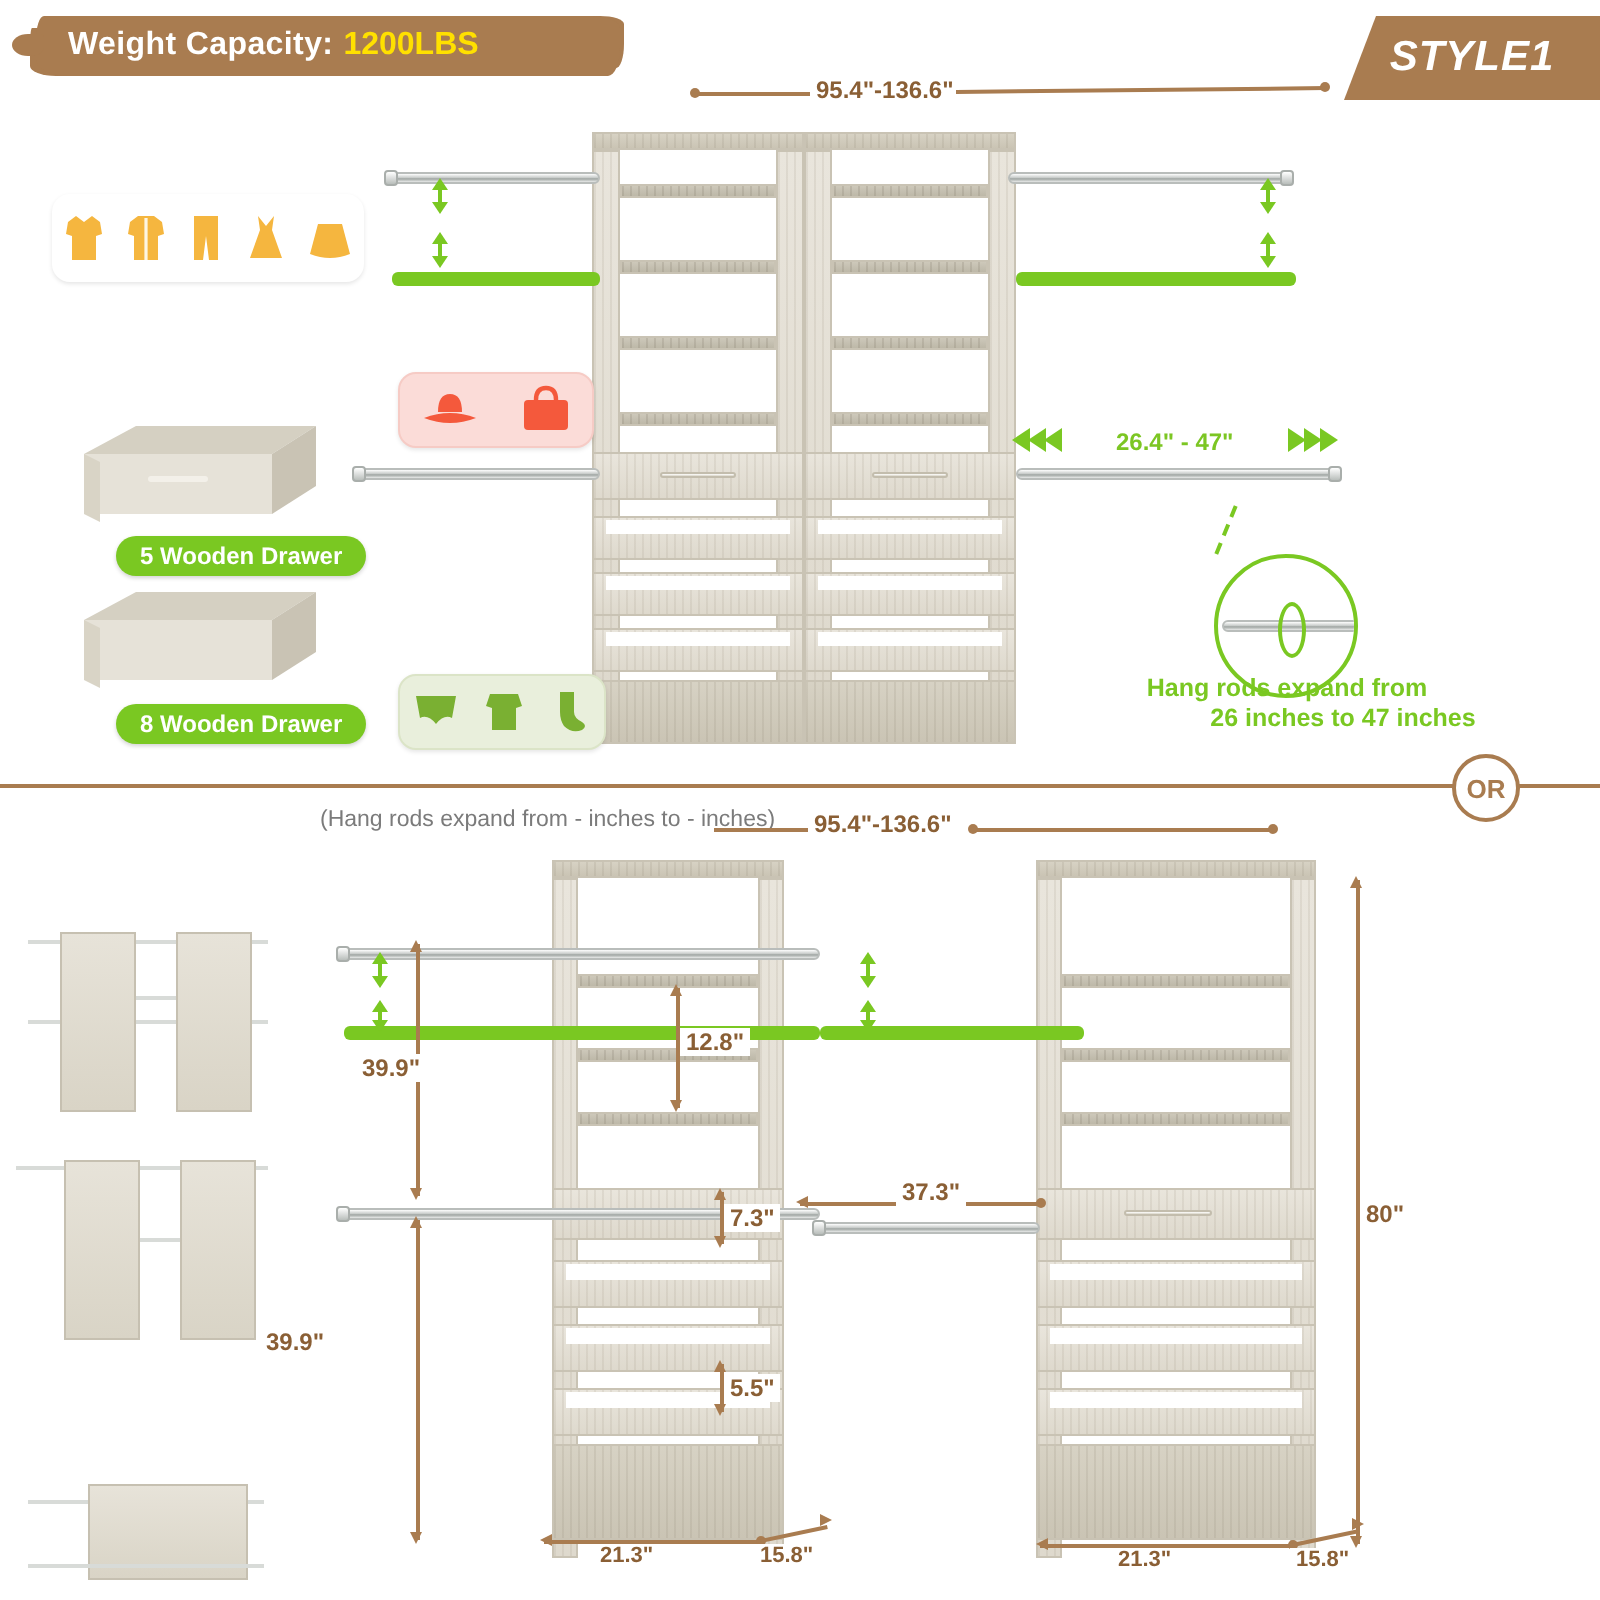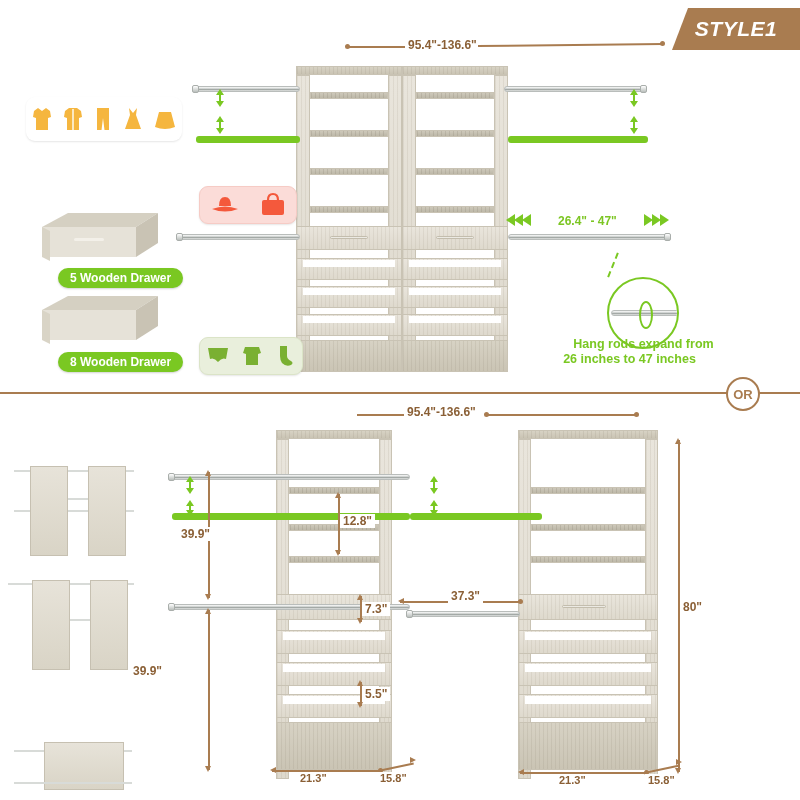--- a/index.html
+++ b/index.html
@@ -177,20 +177,24 @@
 
   .note-gray {
     position:absolute; color:#7b7b7b; font-size:11.5px; white-space:nowrap;
   }
 </style>
 </head>
 <body>
 
 <div id="stage">
 
+  <div class="brush">
+    <span class="brush-txt">Weight Capacity:</span>
+    <span class="brush-val">1200LBS</span>
+  </div>
 
   <div class="style1-banner">
     <span>STYLE1</span>
   </div>
 
   <div class="mline h abs" style="left:348px; top:46px; width:60px;"></div>
   <div class="mlabel" style="left:405px; top:38px;">95.4"-136.6"</div>
   <div class="mline h abs" style="left:478px; top:44px; width:185px; transform:rotate(-.6deg);"></div>
   <div class="mcap" style="left:345px; top:44px;"></div>
   <div class="mcap" style="left:660px; top:41px;"></div>
@@ -273,21 +277,21 @@
       <i style="left:16px;"></i>
   </div>
   <div class="grn-label" style="left:558px; top:214px;">26.4" - 47"</div>
 
   <div class="dash" style="left:612px; top:252px; transform:rotate(22deg);"></div>
   <div class="mag" style="left:607px; top:277px;">
     <div class="rod" style="left:2px; top:31px; width:70px;"></div>
     <div style="position:absolute; left:30px; top:22px; width:14px; height:28px; border:2px solid #7ac822; border-radius:50%;"></div>
   </div>
   <div class="mag-txt" style="left:561px; top:337px; width:165px;">Hang rods expand from</div>
-  <div class="mag-txt" style="left:547px; top:352px; width:165px;">26 inches to 47 inches</div>
+  <div class="mag-txt" style="left:589px; top:352px; width:165px;">26 inches to 47 inches</div>
 
   <div class="icon-panel panel-cream" style="left:26px; top:97px; width:156px; height:44px;">
     <svg width="20" height="26" viewBox="0 0 20 26">
         <path d="M6 2 L2 5 L1 11 L4 12 L4 24 L16 24 L16 12 L19 11 L18 5 L14 2 L10 5 Z" fill="#f5b63f"></path>
       </svg>
     <svg width="20" height="26" viewBox="0 0 20 26">
         <path d="M6 2 L2 5 L1 11 L4 12 L4 24 L16 24 L16 12 L19 11 L18 5 L14 2 Z" fill="#f5b63f"></path>
         <rect x="9.2" y="3" width="1.6" height="21" fill="#fdf6e3"></rect>
       </svg>
     <svg width="18" height="26" viewBox="0 0 18 26">
@@ -338,20 +342,21 @@
     <path d="M96 22 L118 8 L118 38 L96 52 Z" fill="#c9c3b4"></path>
     <path d="M2 22 L96 22 L96 52 L2 52 Z" fill="#e6e2d8"></path>
     <path d="M2 22 L2 52 L10 56 L10 26 Z" fill="#d9d4c6"></path>
   </svg>
   <div class="pill" style="left:58px; top:352px;">8 Wooden Drawer</div>
 
   <div class="divider"></div>
   <div class="or-badge">
       <span>OR</span>
     </div>
+  <div class="note-gray" style="left:160px; top:404px;">(Hang rods expand from - inches to - inches)</div>
 
   <div class="mline h abs" style="left:357px; top:414px; width:50px;"></div>
   <div class="mlabel" style="left:404px; top:405px;">95.4"-136.6"</div>
   <div class="mline h abs" style="left:487px; top:414px; width:150px;"></div>
   <div class="mcap" style="left:484px; top:412px;"></div>
   <div class="mcap" style="left:634px; top:412px;"></div>
 
   <div class="thumb-rod abs" style="left:14px; top:470px; width:120px;"></div>
   <div class="thumb-rod abs" style="left:14px; top:510px; width:120px;"></div>
   <div class="thumb-wood" style="left:30px; top:466px; width:38px; height:90px;"></div>

